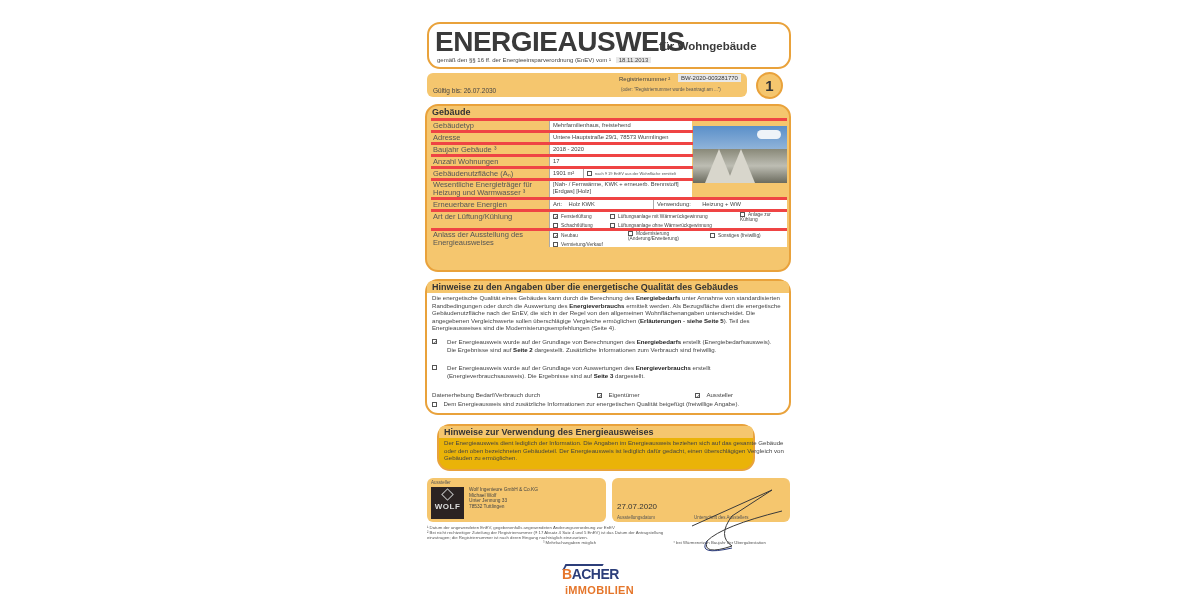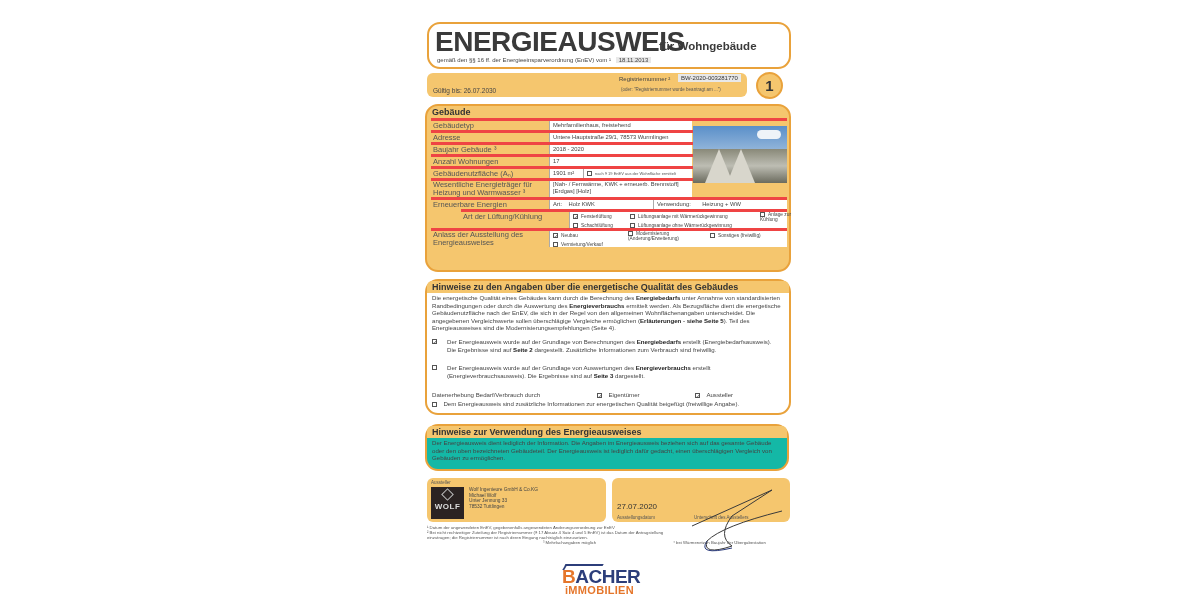--- a/index.html
+++ b/index.html
@@ -43,39 +43,39 @@
 
   .cb { display: inline-block; width: 5px; height: 5px; border: 0.7px solid #555; margin-right: 3px; vertical-align: middle; font-size: 5px; line-height: 4px; text-align: center; }
 
   
   .h1box { left: 2px; top: 259px; width: 366px; height: 136px; background: #fff; }
   .h1box .bar { position: absolute; left: 0; top: 0; width: 100%; height: 12px; background: #f5c66e; border-radius: 5px 5px 0 0; }
   .txt { position: absolute; font-size: 6.1px; color: #444; line-height: 7.5px; }
   .txt b { color: #222; }
 
   
-  .h2box { left: 2px; top: 404px; width: 364px; height: 47px; background: #14b8a6; }
+  .h2box { left: 14px; top: 404px; width: 318px; height: 47px; background: #eab308; }
   .h2box .bar { position: absolute; left: 0; top: 0; width: 100%; height: 12px; background: #f5c66e; border-radius: 5px 5px 0 0; }
 
   
   .aus { position: absolute; left: 4px; top: 458px; width: 179px; height: 44px; background: #f5c66e; border-radius: 6px; }
   .aus .lbl { position: absolute; left: 4px; top: 2px; font-size: 4.5px; color: #555; }
   .aus .logo { position: absolute; left: 4px; top: 9px; width: 33px; height: 32px; background: #2b2322; color: #ddd; font-size: 8px; font-weight: bold; text-align: center; padding-top: 15px; letter-spacing: 0.5px; }
   .aus .logo .mark { position: absolute; left: 12px; top: 3px; width: 9px; height: 9px; border: 1px solid #bbb; transform: rotate(45deg); }
   .aus .addr { position: absolute; left: 42px; top: 9px; font-size: 4.8px; color: #444; line-height: 5.5px; }
   .sig { position: absolute; left: 189px; top: 458px; width: 178px; height: 44px; background: #f5c66e; border-radius: 6px; }
   .sig .date { position: absolute; left: 5px; top: 24px; font-size: 8px; color: #333; }
   .sig .dlbl { position: absolute; left: 5px; top: 37px; font-size: 4.5px; color: #555; }
   .sig .slbl { position: absolute; left: 82px; top: 37px; font-size: 4.5px; color: #555; }
   .sig svg { position: absolute; left: 60px; top: 8px; }
 
   .foot { position: absolute; font-size: 4.3px; color: #555; line-height: 5px; }
 
   .brand { position: absolute; left: 562px; top: 566px; width: 80px; height: 34px; }
-  .brand .b1 { position: absolute; left: 0; top: 0; font-size: 19px; font-weight: bold; color: #2c3e7a; letter-spacing: -0.5px; }
+  .brand .b1 { position: absolute; left: 0; top: 0; font-size: 14px; font-weight: bold; color: #2c3e7a; letter-spacing: -0.5px; }
   .brand .b1 .accent { color: #e5762b; }
   .brand .b2 { position: absolute; left: 3px; top: 18px; font-size: 11px; font-weight: bold; color: #e5762b; letter-spacing: 0.3px; }
   .brand .roofline { position: absolute; left: 2px; top: -2px; width: 38px; height: 6px; border-top: 2px solid #2c3e7a; border-left: 2px solid #2c3e7a; transform: skewX(-30deg); }
 </style>
 </head>
 <body>
 
 <div class="page">
 
   <div class="box hdr">
@@ -127,21 +127,21 @@
         <div class="lbl">Erneuerbare Energien</div>
         <div class="val" style="width:104px;">
           <span>Art:</span>&nbsp;&nbsp;&nbsp;
           <span>Holz KWK</span>
         </div>
         <div class="val" style="width:134px;">
           <span>Verwendung:</span>&nbsp;&nbsp;&nbsp;&nbsp;&nbsp;&nbsp;
           <span>Heizung + WW</span>
         </div>
       </div>
-      <div class="row" style="height:19px;margin-left:30px;">
+      <div class="row" style="height:19px;">
         <div class="lbl">Art der Lüftung/Kühlung</div>
         <div class="val wfull" style="position:relative; font-size:4.8px;">
           <span style="position:absolute;left:3px;top:0;"><span class="cb">✓</span><span>Fensterlüftung</span></span>
           <span style="position:absolute;left:60px;top:0;"><span class="cb"></span><span>Lüftungsanlage mit Wärmerückgewinnung</span></span>
           <span style="position:absolute;left:190px;top:0;width:46px;line-height:5px;"><span class="cb"></span><span>Anlage zur Kühlung</span></span>
           <span style="position:absolute;left:3px;top:9px;"><span class="cb"></span><span>Schachtlüftung</span></span>
           <span style="position:absolute;left:60px;top:9px;"><span class="cb"></span><span>Lüftungsanlage ohne Wärmerückgewinnung</span></span>
         </div>
       </div>
       <div class="row" style="height:19px;justify-content:flex-end;">

